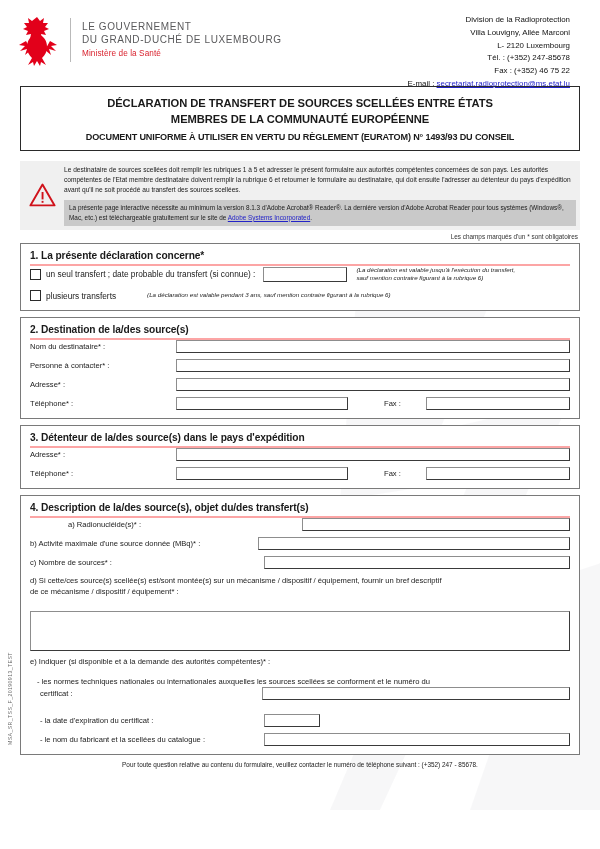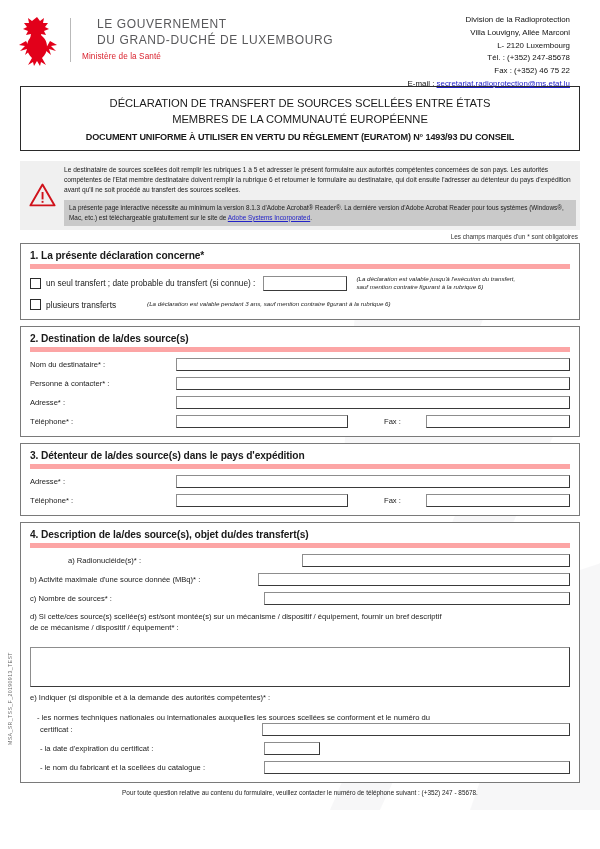--- a/index.html
+++ b/index.html
@@ -59,24 +59,23 @@
   .brand-divider {
     width: 1px;
     height: 44px;
     background: #b9b9b9;
     margin-right: 11px;
   }
   .brand-lines {
     line-height: 1.32;
   }
   .gov-line {
-    font-size: 12px;
+    font-size: 10px;
     letter-spacing: 0.6px;
     color: #59595b;
-    margin-left: 15px;
   }
   .ministry-line {
     font-size: 8.2px;
     letter-spacing: 0.1px;
     color: #d9212d;
     margin-top: 3px;
   }
   .contact {
     text-align: right;
     font-size: 7.9px;
@@ -91,21 +90,21 @@
   
   .title-box {
     margin: 0 20px;
     border: 1px solid #2a2a2a;
     padding: 9px 6px 8px 6px;
     text-align: center;
     background: #fff;
   }
   .title-main {
     font-size: 11.2px;
-    font-weight: normal;
+    font-weight: bold;
     line-height: 1.42;
     letter-spacing: -0.05px;
   }
   .title-sub {
     font-size: 9.1px;
     font-weight: bold;
     margin-top: 4px;
     letter-spacing: -0.15px;
   }
 
@@ -157,22 +156,21 @@
     margin: 0 20px 6px 20px;
     border: 1px solid #7a7a7a;
     background: #fff;
     padding: 6px 9px 8px 9px;
     box-sizing: border-box;
   }
   .sec-title {
     font-size: 10.2px;
     font-weight: bold;
     padding-bottom: 3px;
-    border-bottom: 5px solid #fca5a5;
-    margin-bottom: 6px;
+    border-bottom: 2px solid #fca5a5;
     letter-spacing: -0.1px;
   }
 
   .row {
     display: flex;
     align-items: center;
     margin-bottom: 6px;
   }
   .row:last-child { margin-bottom: 0; }
 
@@ -389,21 +387,21 @@
     <div style="margin-bottom:6px;">
       <div class="lbl" style="white-space:normal;line-height:1.5;">d) Si cette/ces source(s) scellée(s) est/sont montée(s) sur un mécanisme / dispositif / équipement, fournir un bref descriptif</div>
       <div class="lbl" style="white-space:normal;line-height:1.5;margin-bottom:13px;">de ce mécanisme / dispositif / équipement* :</div>
       <div class="ta"></div>
     </div>
 
     <div class="lbl" style="margin-bottom:10px;">e) Indiquer (si disponible et à la demande des autorités compétentes)* :</div>
 
     <div>
       <div class="lbl" style="white-space:normal;padding-left:7px;line-height:1.5;">- les normes techniques nationales ou internationales auxquelles les sources scellées se conforment et le numéro du</div>
-      <div class="row" style="margin-bottom:6px;">
+      <div class="row" style="margin-bottom:14px;">
         <span class="lbl" style="padding-left:10px;width:222px;flex:0 0 auto;">certificat :</span>
         <span class="fld" style="flex:1 1 auto;"></span>
       </div>
     </div>
 
     <div class="row">
       <span class="lbl" style="padding-left:10px;width:224px;flex:0 0 auto;">- la date d'expiration du certificat :</span>
       <span class="fld" style="width:56px;"></span>
     </div>
 

